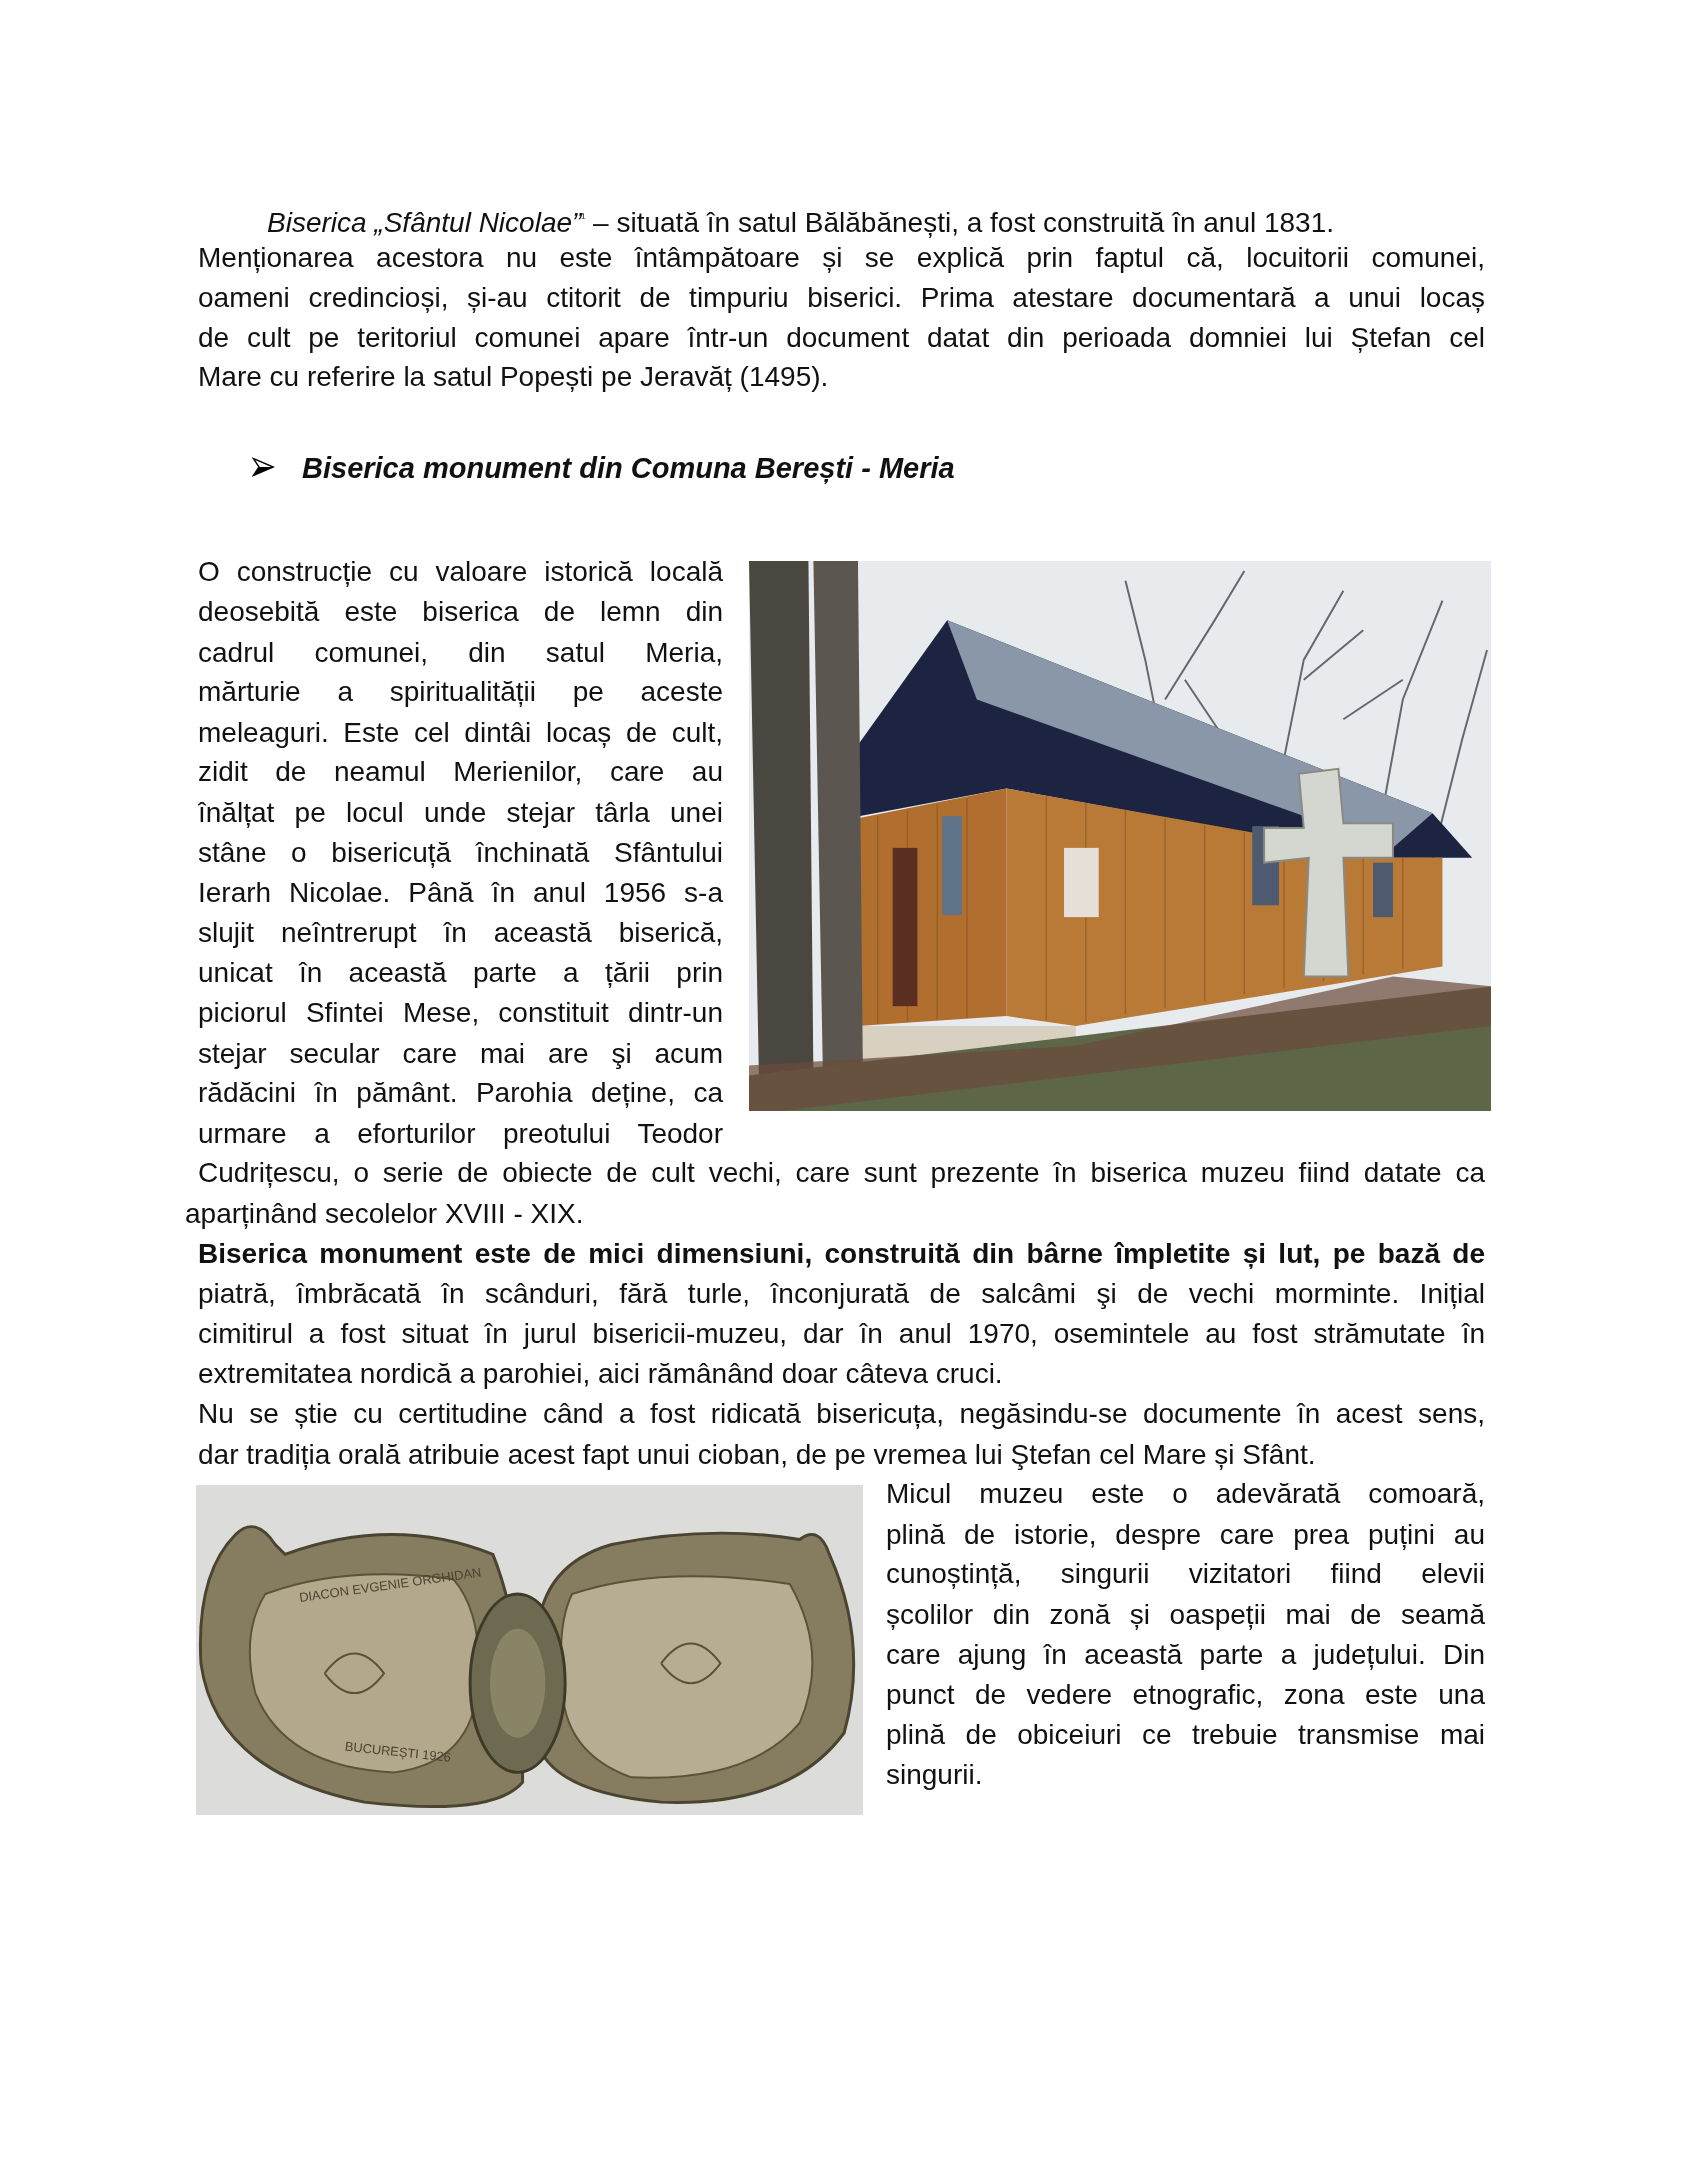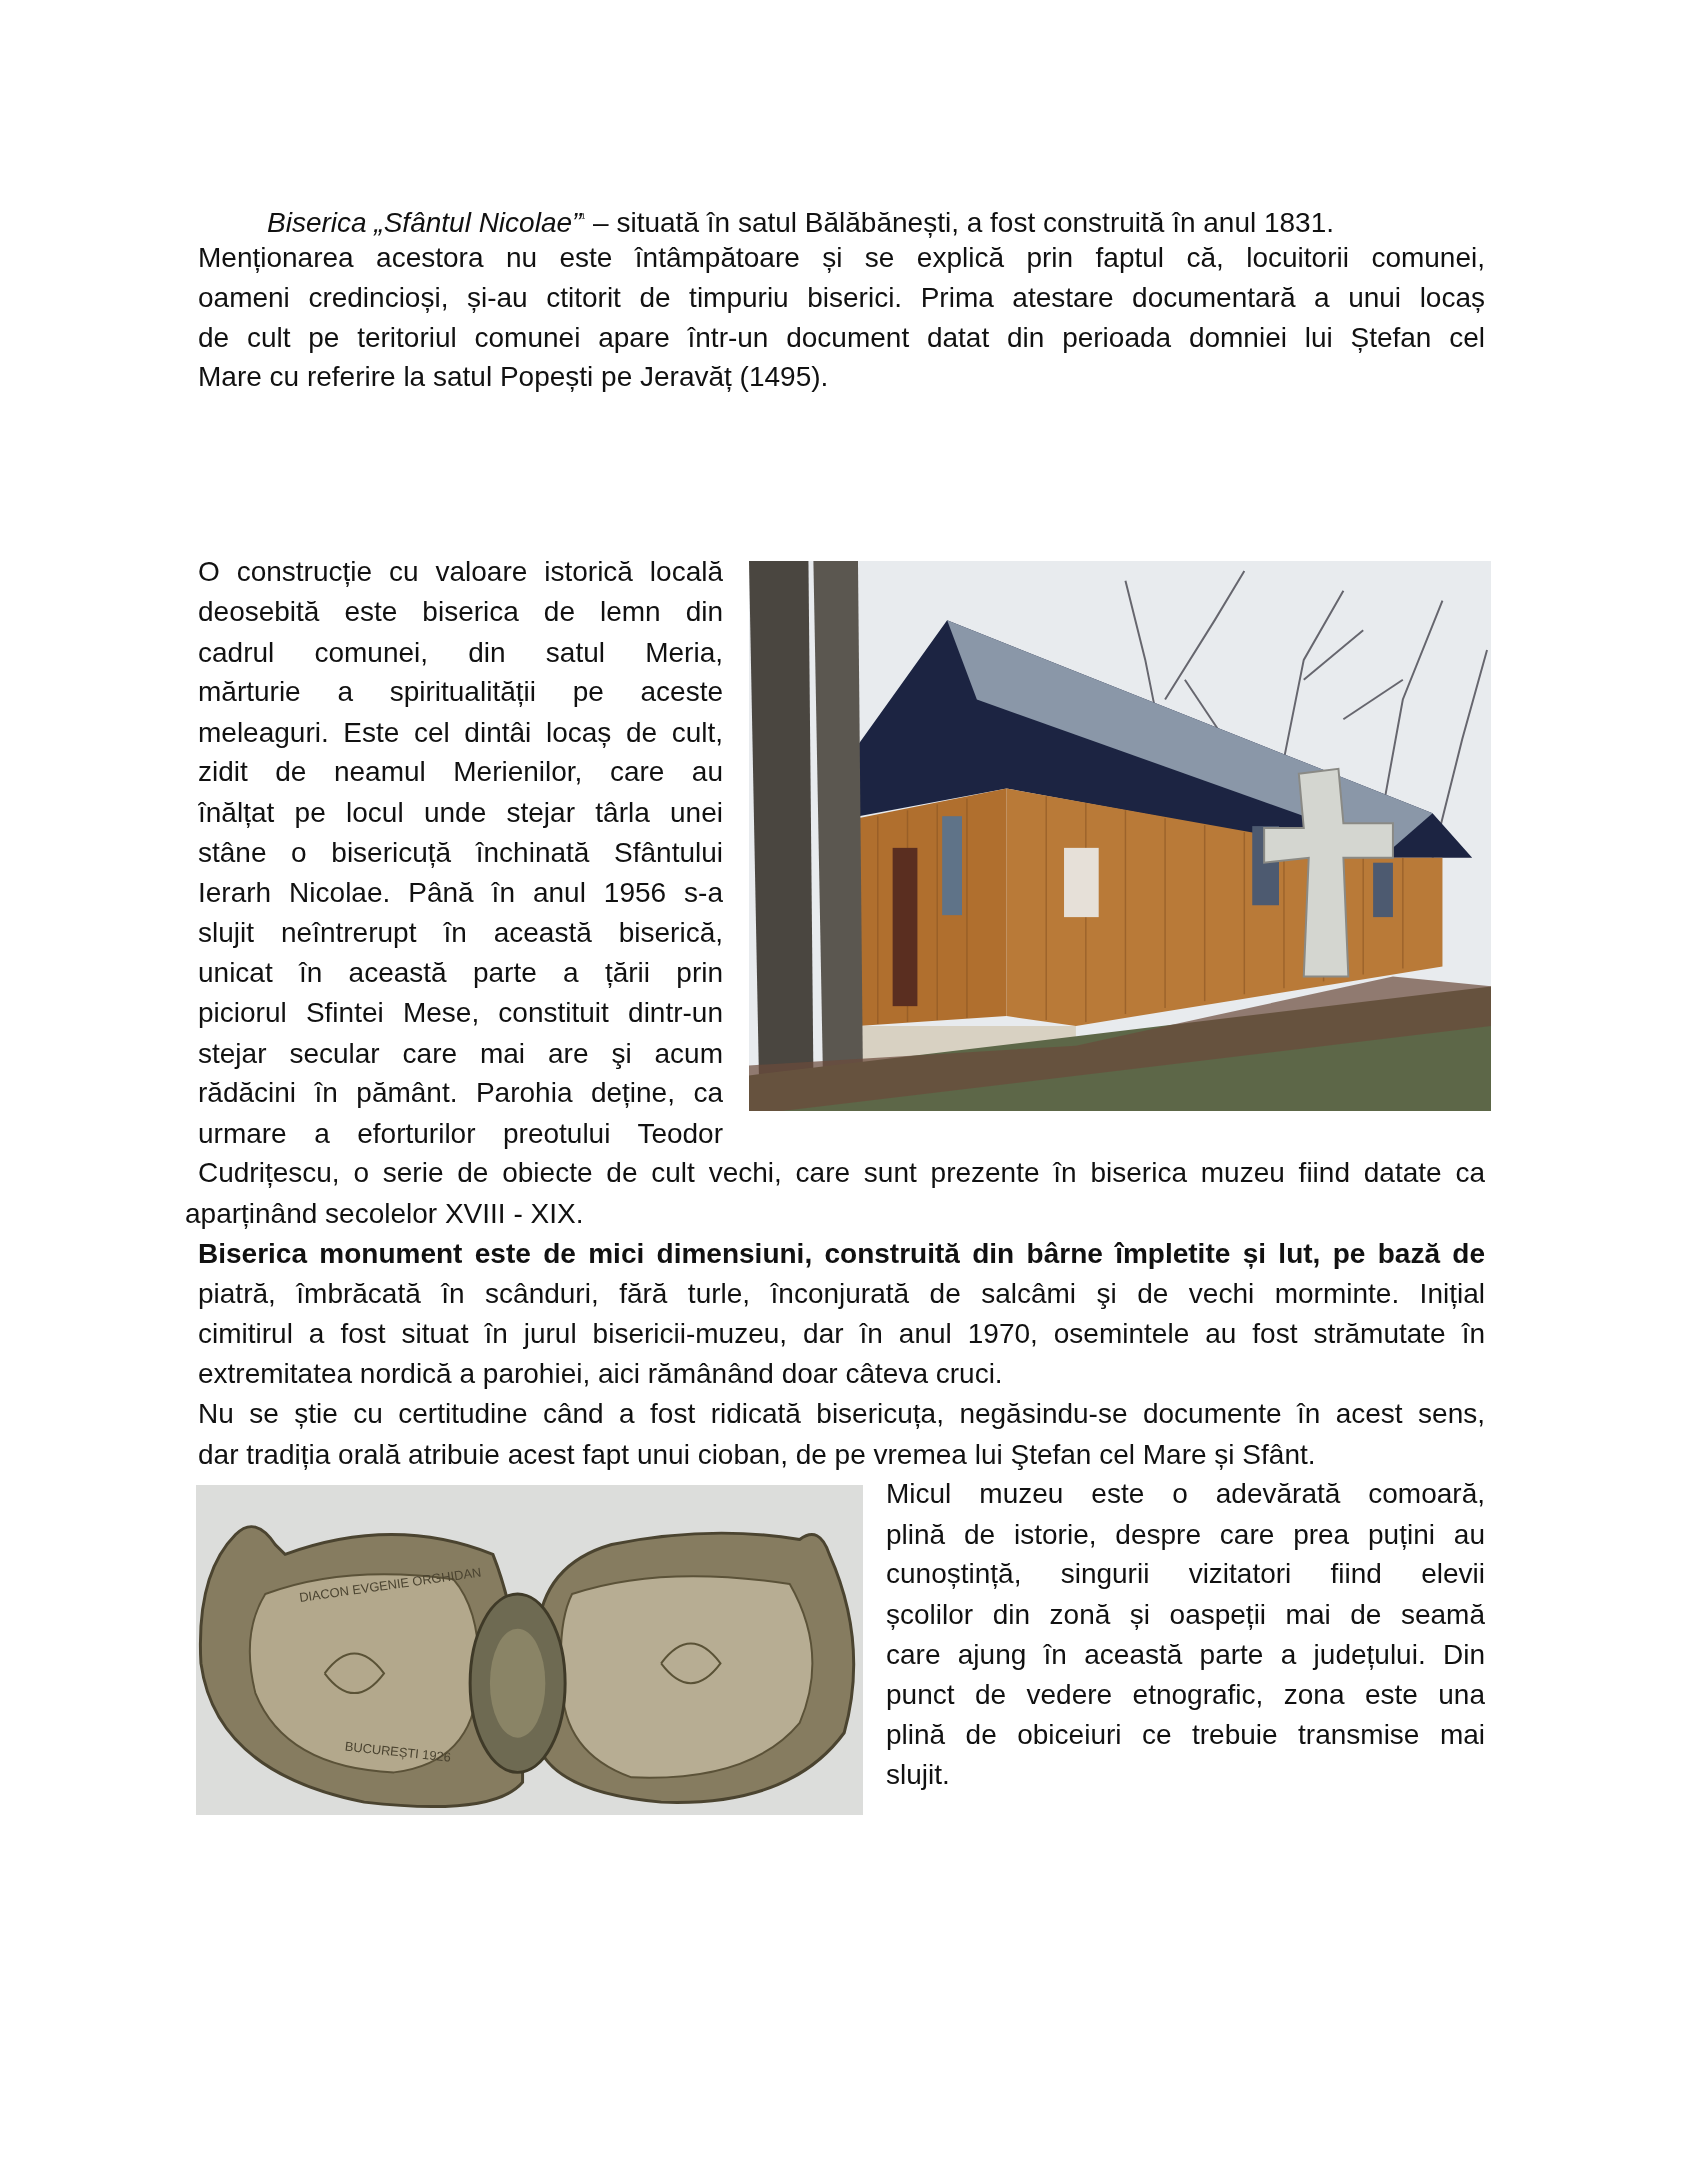--- a/index.html
+++ b/index.html
@@ -27,20 +27,29 @@
   <div class="text">
     <div class="line" id="intro-first">
       <span class="italic">Biserica „Sfântul Nicolae”</span><sup style="font-size:12px">¹</sup><span> – situată în satul Bălăbănești, a fost construită în anul 1831.</span>
     </div>
     <div class="justify-line" style="left:198px; top:238px; width:1287px;">Menționarea acestora nu este întâmpătoare și se explică prin faptul că, locuitorii comunei,</div>
     <div class="justify-line" style="left:198px; top:278px; width:1287px;">oameni credincioși, și-au ctitorit de timpuriu biserici. Prima atestare documentară a unui locaș</div>
     <div class="justify-line" style="left:198px; top:318px; width:1287px;">de cult pe teritoriul comunei apare într-un document datat din perioada domniei lui Ștefan cel</div>
     <div class="last-line" style="left:198px; top:357px;">Mare cu referire la satul Popești  pe Jeravăț (1495).</div>
   </div>
 
+  <div class="heading">
+    <span class="arrow">
+      <svg viewBox="0 0 34 30" width="24" height="22">
+        <path d="M2 3 L30 15 L2 27 L10 15 Z" fill="#ffffff" stroke="#000" stroke-width="2"></path>
+        <path d="M10 15 L30 15 L2 27 Z" fill="#000"></path>
+      </svg>
+    </span>
+    <span>Biserica monument din Comuna Berești - Meria</span>
+  </div>
 
   <div class="text">
     <div class="justify-line" style="left:198px; top:552px; width:525px;">O construcție cu valoare istorică locală</div>
     <div class="justify-line" style="left:198px; top:592px; width:525px;">deosebită este biserica de lemn din</div>
     <div class="justify-line" style="left:198px; top:633px; width:525px;">cadrul comunei, din satul Meria,</div>
     <div class="justify-line" style="left:198px; top:672px; width:525px;">mărturie a spiritualității pe aceste</div>
     <div class="justify-line" style="left:198px; top:713px; width:525px;">meleaguri. Este cel dintâi locaș de cult,</div>
     <div class="justify-line" style="left:198px; top:752px; width:525px;">zidit de neamul Merienilor, care au</div>
     <div class="justify-line" style="left:198px; top:793px; width:525px;">înălțat pe locul unde stejar târla unei</div>
     <div class="justify-line" style="left:198px; top:833px; width:525px;">stâne o bisericuță închinată Sfântului</div>
@@ -145,17 +154,17 @@
   </div>
 
   <div class="text">
     <div class="justify-line" style="left:886px; top:1474px; width:599px;">Micul muzeu este o adevărată comoară,</div>
     <div class="justify-line" style="left:886px; top:1515px; width:599px;">plină de istorie, despre care prea puțini au</div>
     <div class="justify-line" style="left:886px; top:1554px; width:599px;">cunoștință, singurii vizitatori fiind elevii</div>
     <div class="justify-line" style="left:886px; top:1595px; width:599px;">școlilor din zonă și oaspeții mai de seamă</div>
     <div class="justify-line" style="left:886px; top:1635px; width:599px;">care ajung în această parte a județului. Din</div>
     <div class="justify-line" style="left:886px; top:1675px; width:599px;">punct de vedere etnografic, zona este una</div>
     <div class="justify-line" style="left:886px; top:1715px; width:599px;">plină de obiceiuri ce trebuie transmise mai</div>
-    <div class="last-line" style="left:886px; top:1755px;">slujit.</div>
+    <div class="last-line" style="left:886px; top:1755px;">singurii.</div>
   </div>
 
 </div>
 
 
 </body></html>

